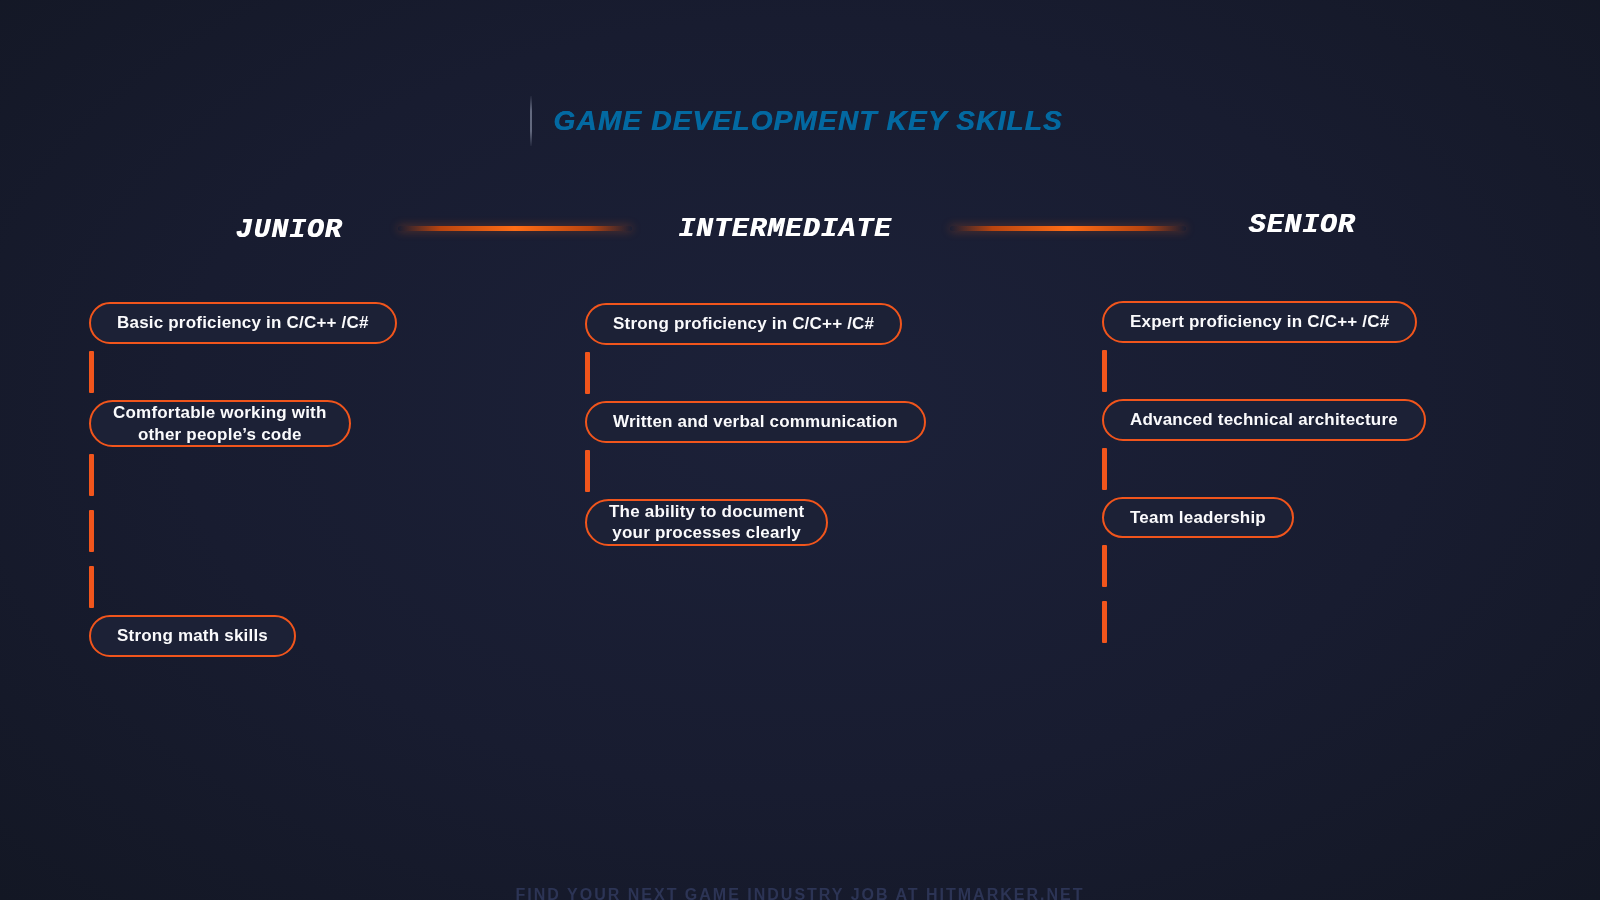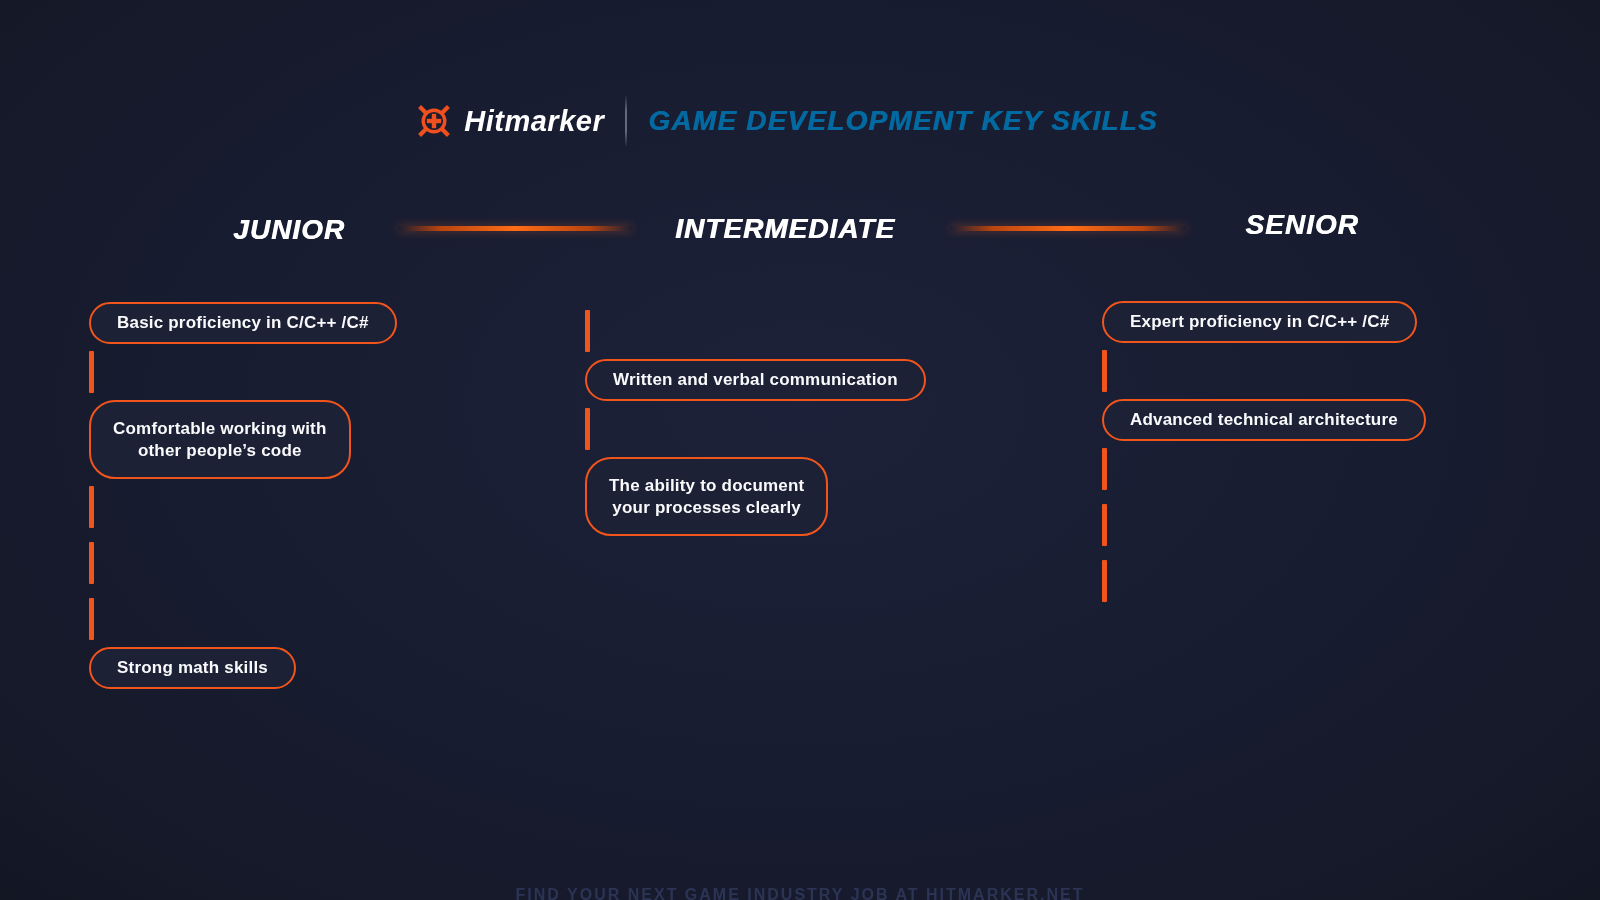--- a/index.html
+++ b/index.html
@@ -39,20 +39,21 @@
     letter-spacing:1.2px;color:#0369a1;
     text-shadow:0.6px 0 0 currentColor;
   }
 
   
   .level-header{
     position:absolute; width:400px; text-align:center;
     font-size:28px; font-weight:bold; font-style:italic;
     letter-spacing:1px; color:#FFFFFF;
     text-shadow:0.6px 0 0 currentColor;
+    font-family:Liberation Mono, monospace;
   }
   #hdr-junior{left:89px; top:214px;}
   #hdr-intermediate{left:585px; top:213px;}
   #hdr-senior{left:1102px; top:209px;}
 
   .level-rule{
     position:absolute; top:226px; height:5px; border-radius:3px;
     background:linear-gradient(90deg, rgba(241,85,28,0) 0%, #B8440F 18%, #FF6D16 50%, #B8440F 82%, rgba(241,85,28,0) 100%);
     box-shadow:0 0 10px rgba(255,105,30,0.35);
   }
@@ -72,54 +73,40 @@
     border:2px solid var(--accent);
     border-radius:26px;
     background:var(--box-fill);
     color:var(--text);
     font-size:17px; font-weight:bold;
     line-height:1.28; text-align:center;
     padding:8px 26px;
     white-space:pre-line;
     letter-spacing:0.2px;
   }
-  .pill.two-line{padding:16px 22px;}
+  .pill.two-line{padding:0 22px;}
 
   .connector{
     width:5px; height:42px; margin:7px 0;
     background:var(--accent); border-radius:1px;
   }
 
   
   .footer-partial{
     position:absolute; top:886px; left:50%;
     transform:translateX(-50%);
     font-size:16px; font-weight:bold; letter-spacing:2px;
     color:#343D63; opacity:0.75;
     white-space:nowrap;
   }
 </style>
 </head>
 <body>
 
 <div class="header">
-  <div class="brand">
-    <span>
-      <svg width="40" height="40" viewBox="0 0 40 40" fill="none">
-        <circle cx="20" cy="20" r="10.8" stroke="#F0501E" stroke-width="3.4"></circle>
-        <rect x="17.8" y="12.8" width="4.4" height="14.4" fill="#F0501E"></rect>
-        <rect x="12.8" y="17.8" width="14.4" height="4.4" fill="#F0501E"></rect>
-        <line x1="13.2" y1="13.2" x2="5.6" y2="5.6" stroke="#F0501E" stroke-width="4.2"></line>
-        <line x1="26.8" y1="13.2" x2="34.4" y2="5.6" stroke="#F0501E" stroke-width="4.2"></line>
-        <line x1="13.2" y1="26.8" x2="5.6" y2="34.4" stroke="#F0501E" stroke-width="4.2"></line>
-        <line x1="26.8" y1="26.8" x2="34.4" y2="34.4" stroke="#F0501E" stroke-width="4.2"></line>
-      </svg>
-    </span>
-    <span class="brand-name">Hitmarker</span>
-  </div>
   <div class="header-divider"></div>
   <div class="page-title">GAME DEVELOPMENT KEY SKILLS</div>
 </div>
 
 <div class="level-header" id="hdr-junior">JUNIOR</div>
 <div class="level-header" id="hdr-intermediate">INTERMEDIATE</div>
 <div class="level-header" id="hdr-senior">SENIOR</div>
 
 <div class="level-rule" id="rule-1"></div>
 <div class="level-rule" id="rule-2"></div>
@@ -128,28 +115,30 @@
     <div class="pill">Basic proficiency in C/C++ /C#</div>
     <div class="connector"></div>
     <div class="pill two-line">Comfortable working with
 other people’s code</div>
     <div class="connector"></div>
     <div class="connector"></div>
     <div class="connector"></div>
     <div class="pill">Strong math skills</div>
   </div>
 <div class="skill-column" id="col-intermediate">
+    <div class="pill">Strong proficiency in C/C++ /C#</div>
     <div class="connector"></div>
     <div class="pill">Written and verbal communication</div>
     <div class="connector"></div>
     <div class="pill two-line">The ability to document
 your processes clearly</div>
   </div>
 <div class="skill-column" id="col-senior">
     <div class="pill">Expert proficiency in C/C++ /C#</div>
     <div class="connector"></div>
     <div class="pill">Advanced technical architecture</div>
     <div class="connector"></div>
+    <div class="pill">Team leadership</div>
     <div class="connector"></div>
     <div class="connector"></div>
   </div>
 
 <div class="footer-partial">FIND YOUR NEXT GAME INDUSTRY JOB AT HITMARKER.NET</div>
 
 </body></html>

